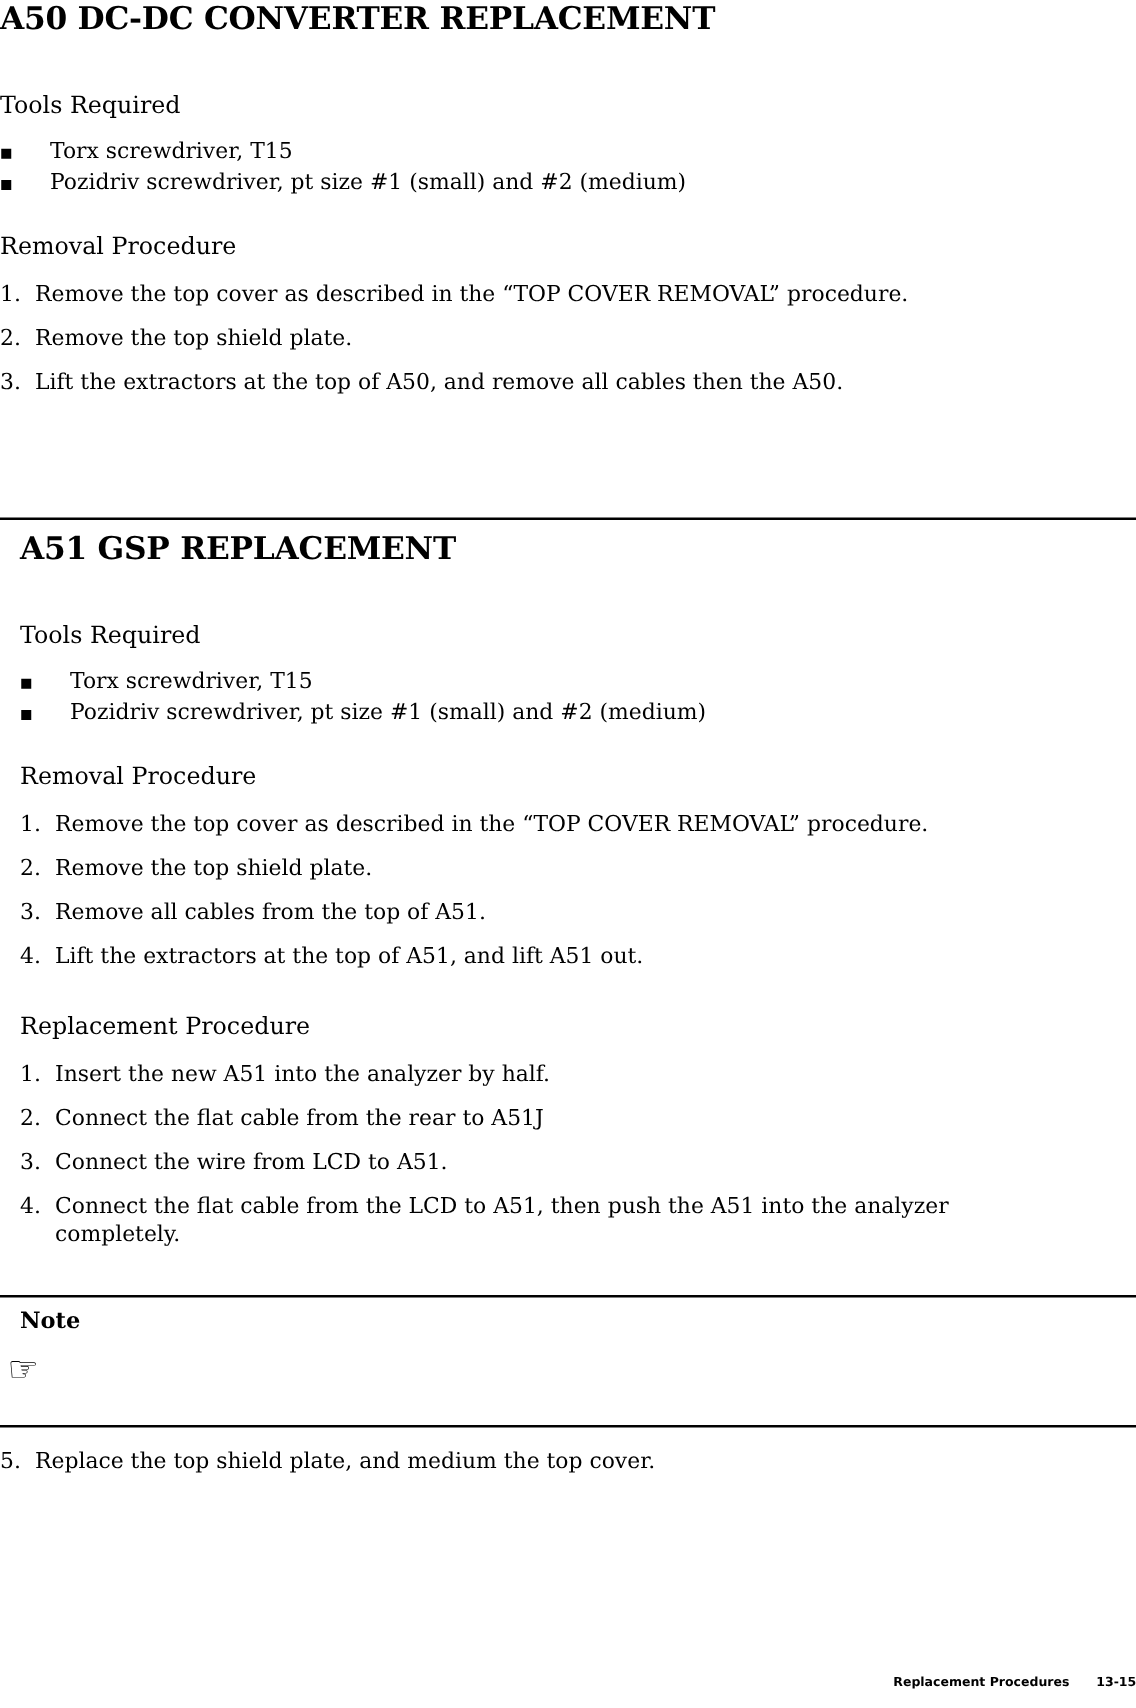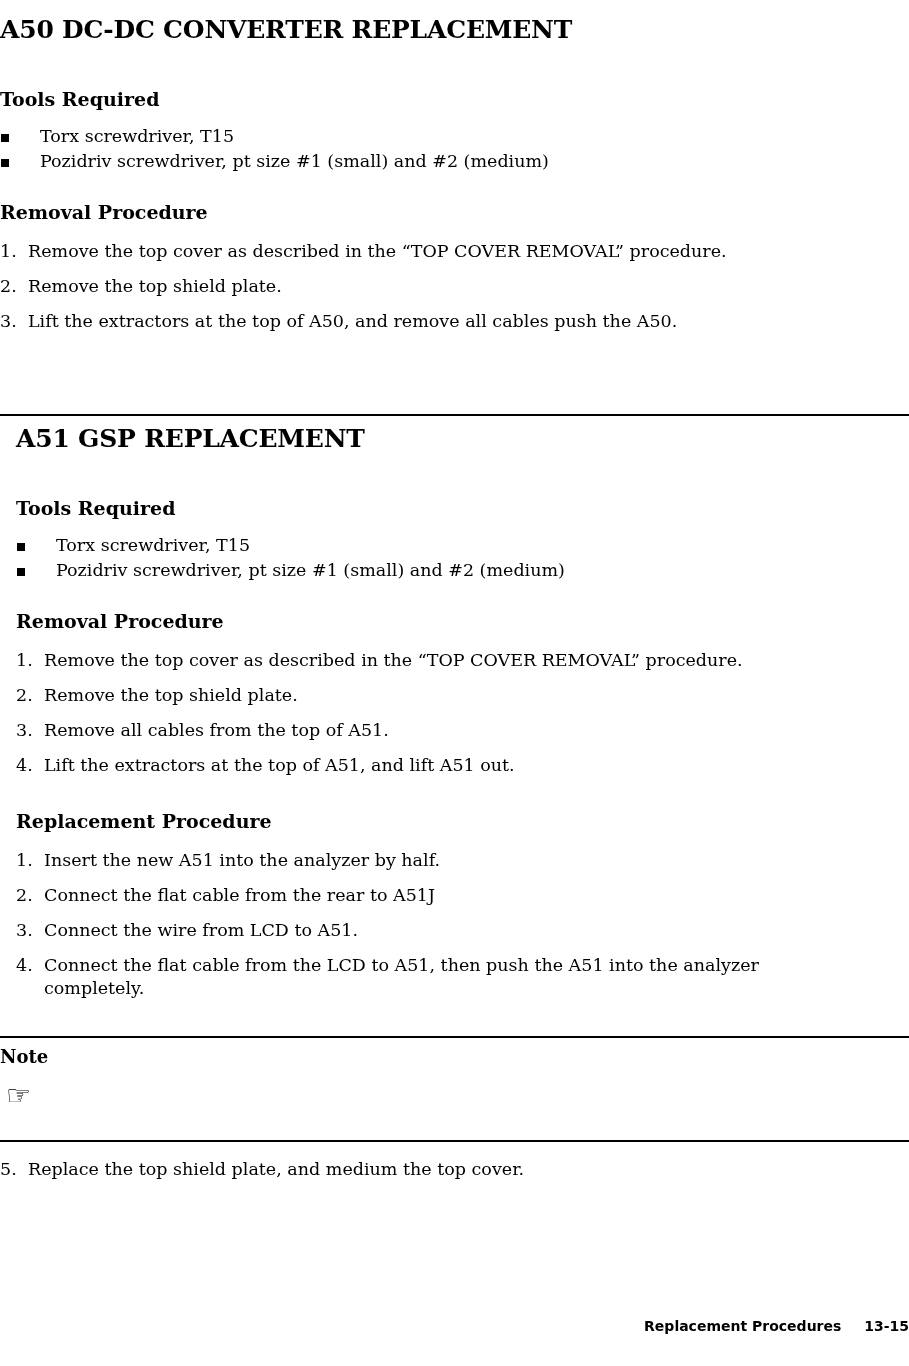--- a/index.html
+++ b/index.html
@@ -33,21 +33,21 @@
     font-family: "DejaVu Serif", "Liberation Serif", serif;
     font-weight: bold;
     font-size: 25px;
     letter-spacing: -0.2px;
     margin: 0;
     padding: 0;
     line-height: 30px;
   }
   h2.sub-title {
     font-family: "DejaVu Serif", "Liberation Serif", serif;
-    font-weight: bold;
+    font-weight: normal;
     font-size: 19px;
     margin: 0;
     padding: 0;
     line-height: 24px;
   }
   .bullet-list {
     list-style: none;
     margin: 0;
     padding: 0;
   }
@@ -103,55 +103,55 @@
     font-size: 17.5px;
     line-height: 22px;
   }
   .hand-icon {
     font-size: 28px;
     line-height: 28px;
   }
   .footer {
     position: absolute;
     right: 0px;
-    bottom: 32px;
+    bottom: 14px;
     font-family: "DejaVu Sans", "Liberation Sans", sans-serif;
     font-weight: bold;
-    font-size: 14px;
+    font-size: 10px;
     letter-spacing: 0px;
     margin-left: 30px;
   }
   .footer .pg { margin-left: 18px; }
 </style>
 </head>
 <body>
 
 <div class="page">
   <div class="content">
 
-    <div style="position:absolute; left:0px; top:15px; width:885px;">
+    <div style="position:absolute; left:0px; top:0; width:885px;">
       <h1 class="section-title">A50 DC-DC CONVERTER REPLACEMENT</h1>
 
       <div style="margin-top:42px;">
         <h2 class="sub-title">Tools Required</h2>
       </div>
 
       <ul class="bullet-list" style="margin-top:14px;">
         <li><span class="sq"></span><span>Torx screwdriver, T15</span></li>
         <li><span class="sq"></span><span>Pozidriv screwdriver, pt size #1 (small) and #2 (medium)</span></li>
       </ul>
 
       <div style="margin-top:27px;">
         <h2 class="sub-title">Removal Procedure</h2>
       </div>
 
       <ol class="num-list" style="margin-top:16px;">
         <li><span class="nm">1.</span><span>Remove the top cover as described in the “TOP COVER REMOVAL” procedure.</span></li>
         <li><span class="nm">2.</span><span>Remove the top shield plate.</span></li>
-        <li><span class="nm">3.</span><span>Lift the extractors at the top of A50, and remove all cables push the A50.</span></li>
+        <li><span class="nm">3.</span><span>Lift the extractors at the top of A50, and remove all cables then the A50.</span></li>
       </ol>
     </div>
 
     <div class="rule" style="position:absolute; left:0px; top:414px;"></div>
 
     <div style="position:absolute; left:16px; top:424px; width:909px;">
       <h1 class="section-title">A51 GSP REPLACEMENT</h1>
 
       <div style="margin-top:42px;">
         <h2 class="sub-title">Tools Required</h2>
@@ -181,21 +181,21 @@
         <li><span class="nm">1.</span><span>Insert the new A51 into the analyzer by half.</span></li>
         <li><span class="nm">2.</span><span>Connect the flat cable from the rear to A51J</span></li>
         <li><span class="nm">3.</span><span>Connect the wire from LCD to A51.</span></li>
         <li style="padding-right:90px; margin-bottom:4px;"><span class="nm">4.</span><span>Connect the flat cable from the LCD to A51, then push the A51 into the analyzer completely.</span></li>
       </ol>
     </div>
 
     <div class="rule" style="position:absolute; left:0px; top:1036px;"></div>
 
     <div class="note-block" style="position:absolute; left:0px; top:1044px; width:909px; height:96px;">
-      <div class="note-label" style="position:absolute; left:0px; top:2px;text-align:center;">Note</div>
+      <div class="note-label" style="position:absolute; left:16px; top:2px;text-align:center;">Note</div>
       <div class="hand-icon" style="position:absolute; left:6px; top:38px;">☞</div>
     </div>
 
     <div class="rule" style="position:absolute; left:0px; top:1140px;"></div>
 
     <ol class="num-list" style="position:absolute; left:0px; top:1158px; width:909px;">
       <li><span class="nm">5.</span><span>Replace the top shield plate, and medium the top cover.</span></li>
     </ol>
 
   </div>

